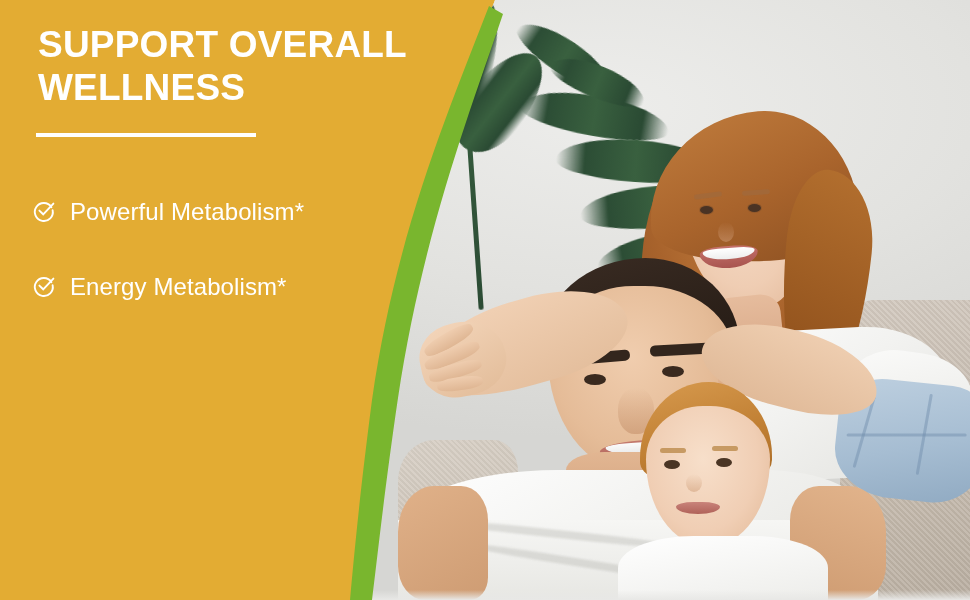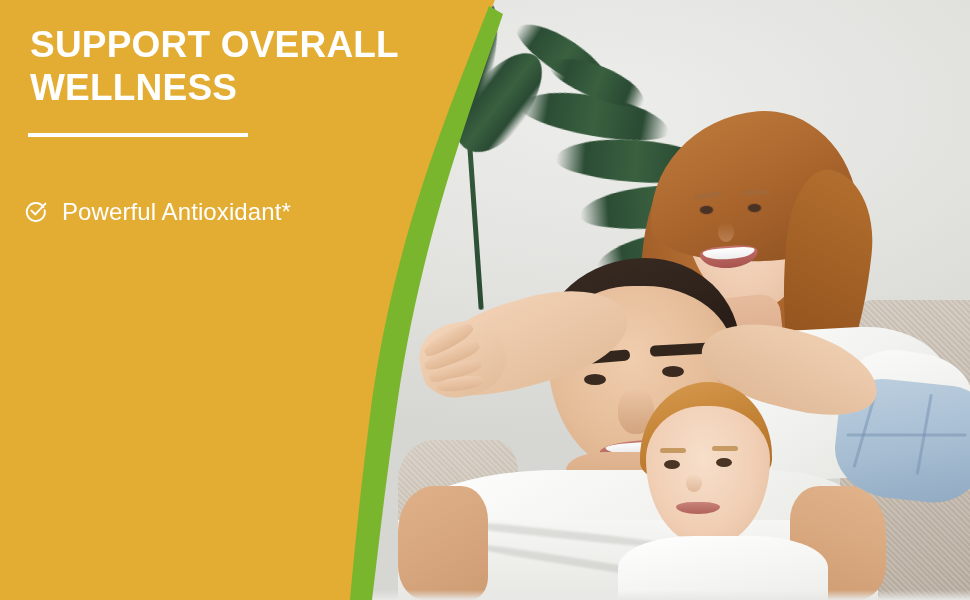--- a/index.html
+++ b/index.html
@@ -279,21 +279,21 @@
 
   
   .green-accent{
     position:absolute;inset:0;
     background:#79B62E;
     clip-path: path("M 489 6 C 449 110, 396 232, 372 400 C 360 492, 354 556, 350 600 L 372 600 C 378 552, 385 486, 398 398 C 423 232, 470 112, 503 14 Z");
   }
 
   
   .panel{
-    position:absolute;left:0;top:0;width:430px;height:100%;
+    position:absolute;left:8px;top:0;width:430px;height:100%;
   }
   .headline{
     position:absolute;left:30px;top:24px;width:400px;
     color:#FFFFFF;
     font-family:"Liberation Sans",sans-serif;
     font-size:37px;
     font-weight:bold;
     line-height:1.16;
     letter-spacing:.2px;
     text-transform:uppercase;
@@ -447,19 +447,28 @@
 
 
 
       <li class="bullet">
         <span class="bullet-icon">
           <svg viewBox="0 0 24 24" width="24" height="24" fill="none" stroke="#FFFFFF" stroke-width="1.9" stroke-linecap="round">
             <path d="M19.4 8.2 A9 9 0 1 0 20.6 11.1"></path>
             <path d="M7.4 11.6 L11.2 15.3 L21.4 4.6"></path>
           </svg>
         </span>
-        <span class="bullet-label">Powerful Antioxidant*</span>
+        <span class="bullet-label">Powerful Metabolism*</span>
       </li>
 
+      <li class="bullet">
+        <span class="bullet-icon">
+          <svg viewBox="0 0 24 24" width="24" height="24" fill="none" stroke="#FFFFFF" stroke-width="1.9" stroke-linecap="round">
+            <path d="M19.4 8.2 A9 9 0 1 0 20.6 11.1"></path>
+            <path d="M7.4 11.6 L11.2 15.3 L21.4 4.6"></path>
+          </svg>
+        </span>
+        <span class="bullet-label">Energy Metabolism*</span>
+      </li>
 
     </ul>
   </div>
 </div>
 
 </body></html>

